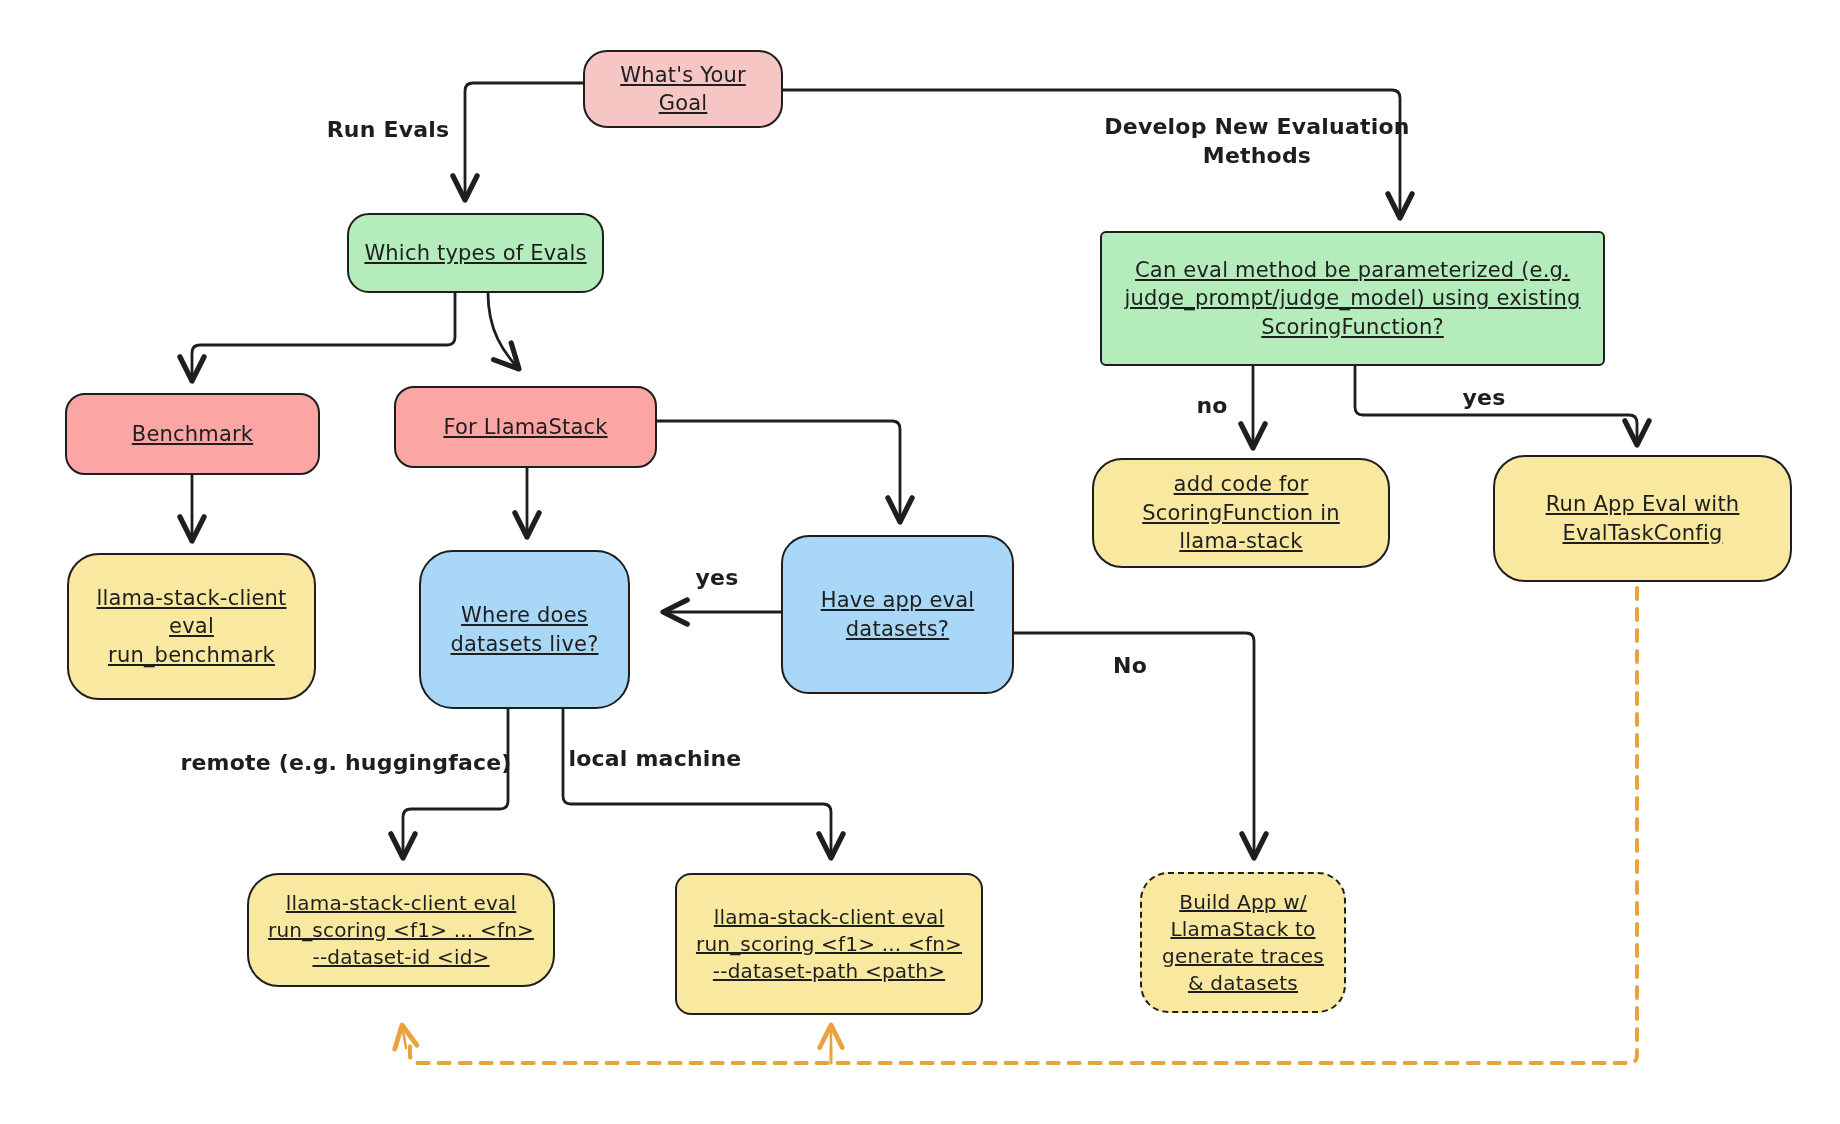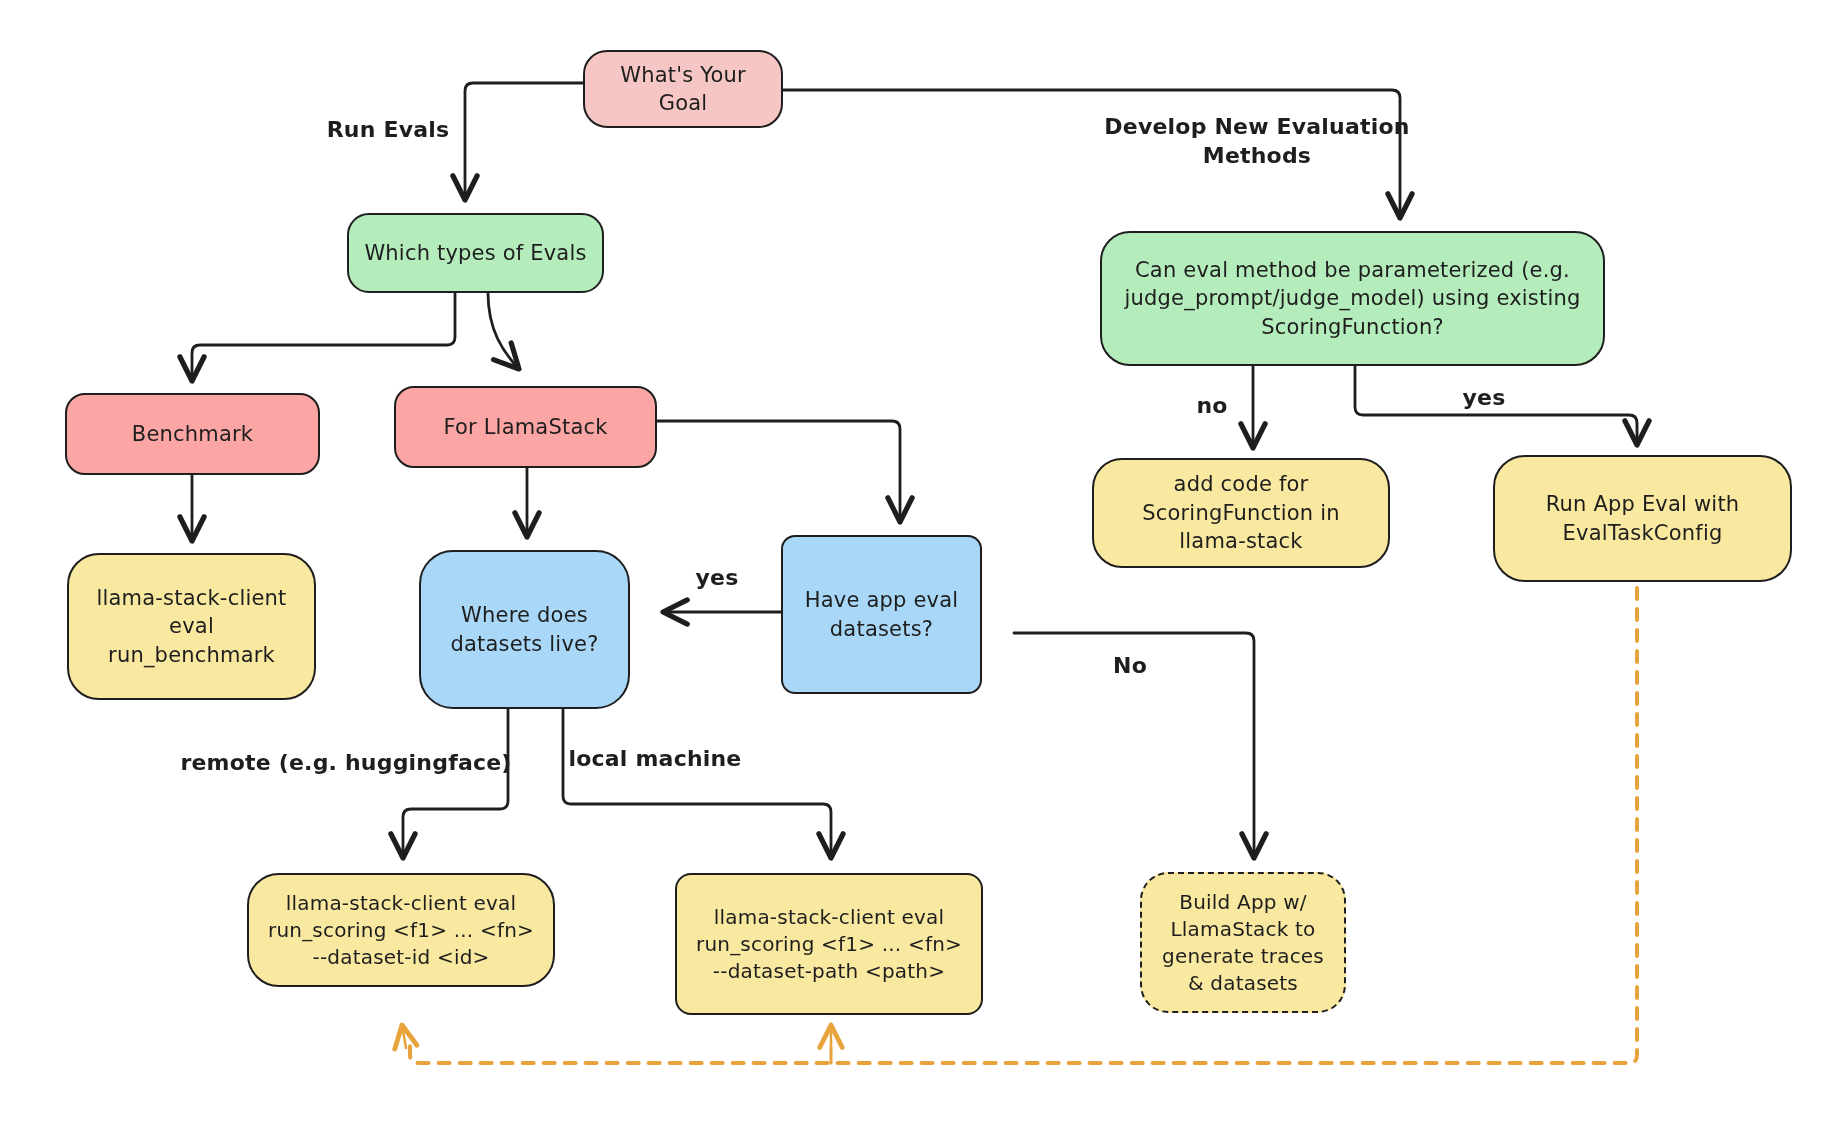--- a/index.html
+++ b/index.html
@@ -6,20 +6,21 @@
   #canvas {
     position:relative; width:1840px; height:1124px; background:#ffffff;
     font-family:"DejaVu Sans", sans-serif; color:#1e1e1e; overflow:hidden;
   }
   #edges { position:absolute; left:0; top:0; width:1840px; height:1124px; }
   .node {
     position:absolute; display:flex; align-items:center; justify-content:center;
     text-align:center; border:2.6px solid #1e1e1e; border-radius:30px;
     font-size:21px; line-height:1.35; padding:4px 14px; box-sizing:border-box;
     letter-spacing:0.2px;
+    text-decoration:underline;
   }
   .node.small-radius { border-radius:20px; }
   .node.dashed { border-style:dashed; }
   .fill-pink   { background:#f5c6c4; }
   .fill-green  { background:#b4edbb; }
   .fill-blue   { background:#a8d7f8; }
   .fill-yellow { background:#f9e8a0; }
   .fill-white  { background:#fca5a5; }
   .edge-label {
     position:absolute; transform:translate(-50%,-50%); text-align:center;
@@ -61,31 +62,31 @@
       <path stroke-width="3" d="M 831 1063 V 1048"></path>
       <path stroke-width="2.6" d="M 406 1048 L 402 1025" marker-end="url(#aho)"></path>
       <path stroke-width="2.6" d="M 831 1048 V 1025" marker-end="url(#aho)"></path>
     </g>
   </svg>
 
   <div class="node fill-pink" style="left:583px; top:50px; width:200px; height:78px; border-radius:24px;">What's Your Goal</div>
 
   <div class="node fill-green" style="left:347px; top:213px; width:257px; height:80px; border-radius:22px;">Which types of Evals</div>
 
-  <div class="node fill-green" style="left:1100px; top:231px; width:505px; height:135px; border-radius:30px;">Can eval method be parameterized (e.g. judge_prompt/judge_model) using existing ScoringFunction?</div>
+  <div class="node fill-green" style="left:1100px; top:231px; width:505px; height:135px; border-radius:6px;">Can eval method be parameterized (e.g. judge_prompt/judge_model) using existing ScoringFunction?</div>
 
   <div class="node fill-white small-radius" style="left:65px; top:393px; width:255px; height:82px;">Benchmark</div>
 
   <div class="node fill-white small-radius" style="left:394px; top:386px; width:263px; height:82px;">For LlamaStack</div>
 
   <div class="node fill-yellow" style="left:67px; top:553px; width:249px; height:147px; border-radius:32px;">llama-stack-client eval run_benchmark</div>
 
   <div class="node fill-blue" style="left:419px; top:550px; width:211px; height:159px; border-radius:34px;">Where does datasets live?</div>
 
-  <div class="node fill-blue" style="left:781px; top:535px; width:201px; height:159px; border-radius:14px;">Have app eval datasets?</div>
+  <div class="node fill-blue" style="left:781px; top:535px; width:233px; height:159px; border-radius:28px;">Have app eval datasets?</div>
 
   <div class="node fill-yellow" style="left:1092px; top:458px; width:298px; height:110px; border-radius:30px;">add code for ScoringFunction in llama-stack</div>
 
   <div class="node fill-yellow" style="left:1493px; top:455px; width:299px; height:127px; border-radius:32px;">Run App Eval with EvalTaskConfig</div>
 
   <div class="node fill-yellow" style="left:247px; top:873px; width:308px; height:114px; border-radius:32px; font-size:20px;">llama-stack-client eval run_scoring &lt;f1&gt; ... &lt;fn&gt; --dataset-id &lt;id&gt;</div>
 
   <div class="node fill-yellow" style="left:675px; top:873px; width:308px; height:142px; border-radius:16px; font-size:20px;">llama-stack-client eval run_scoring &lt;f1&gt; ... &lt;fn&gt; --dataset-path &lt;path&gt;</div>
 
   <div class="node fill-yellow dashed" style="left:1140px; top:872px; width:206px; height:141px; border-radius:28px; font-size:20px;">Build App w/ LlamaStack to generate traces &amp; datasets</div>

